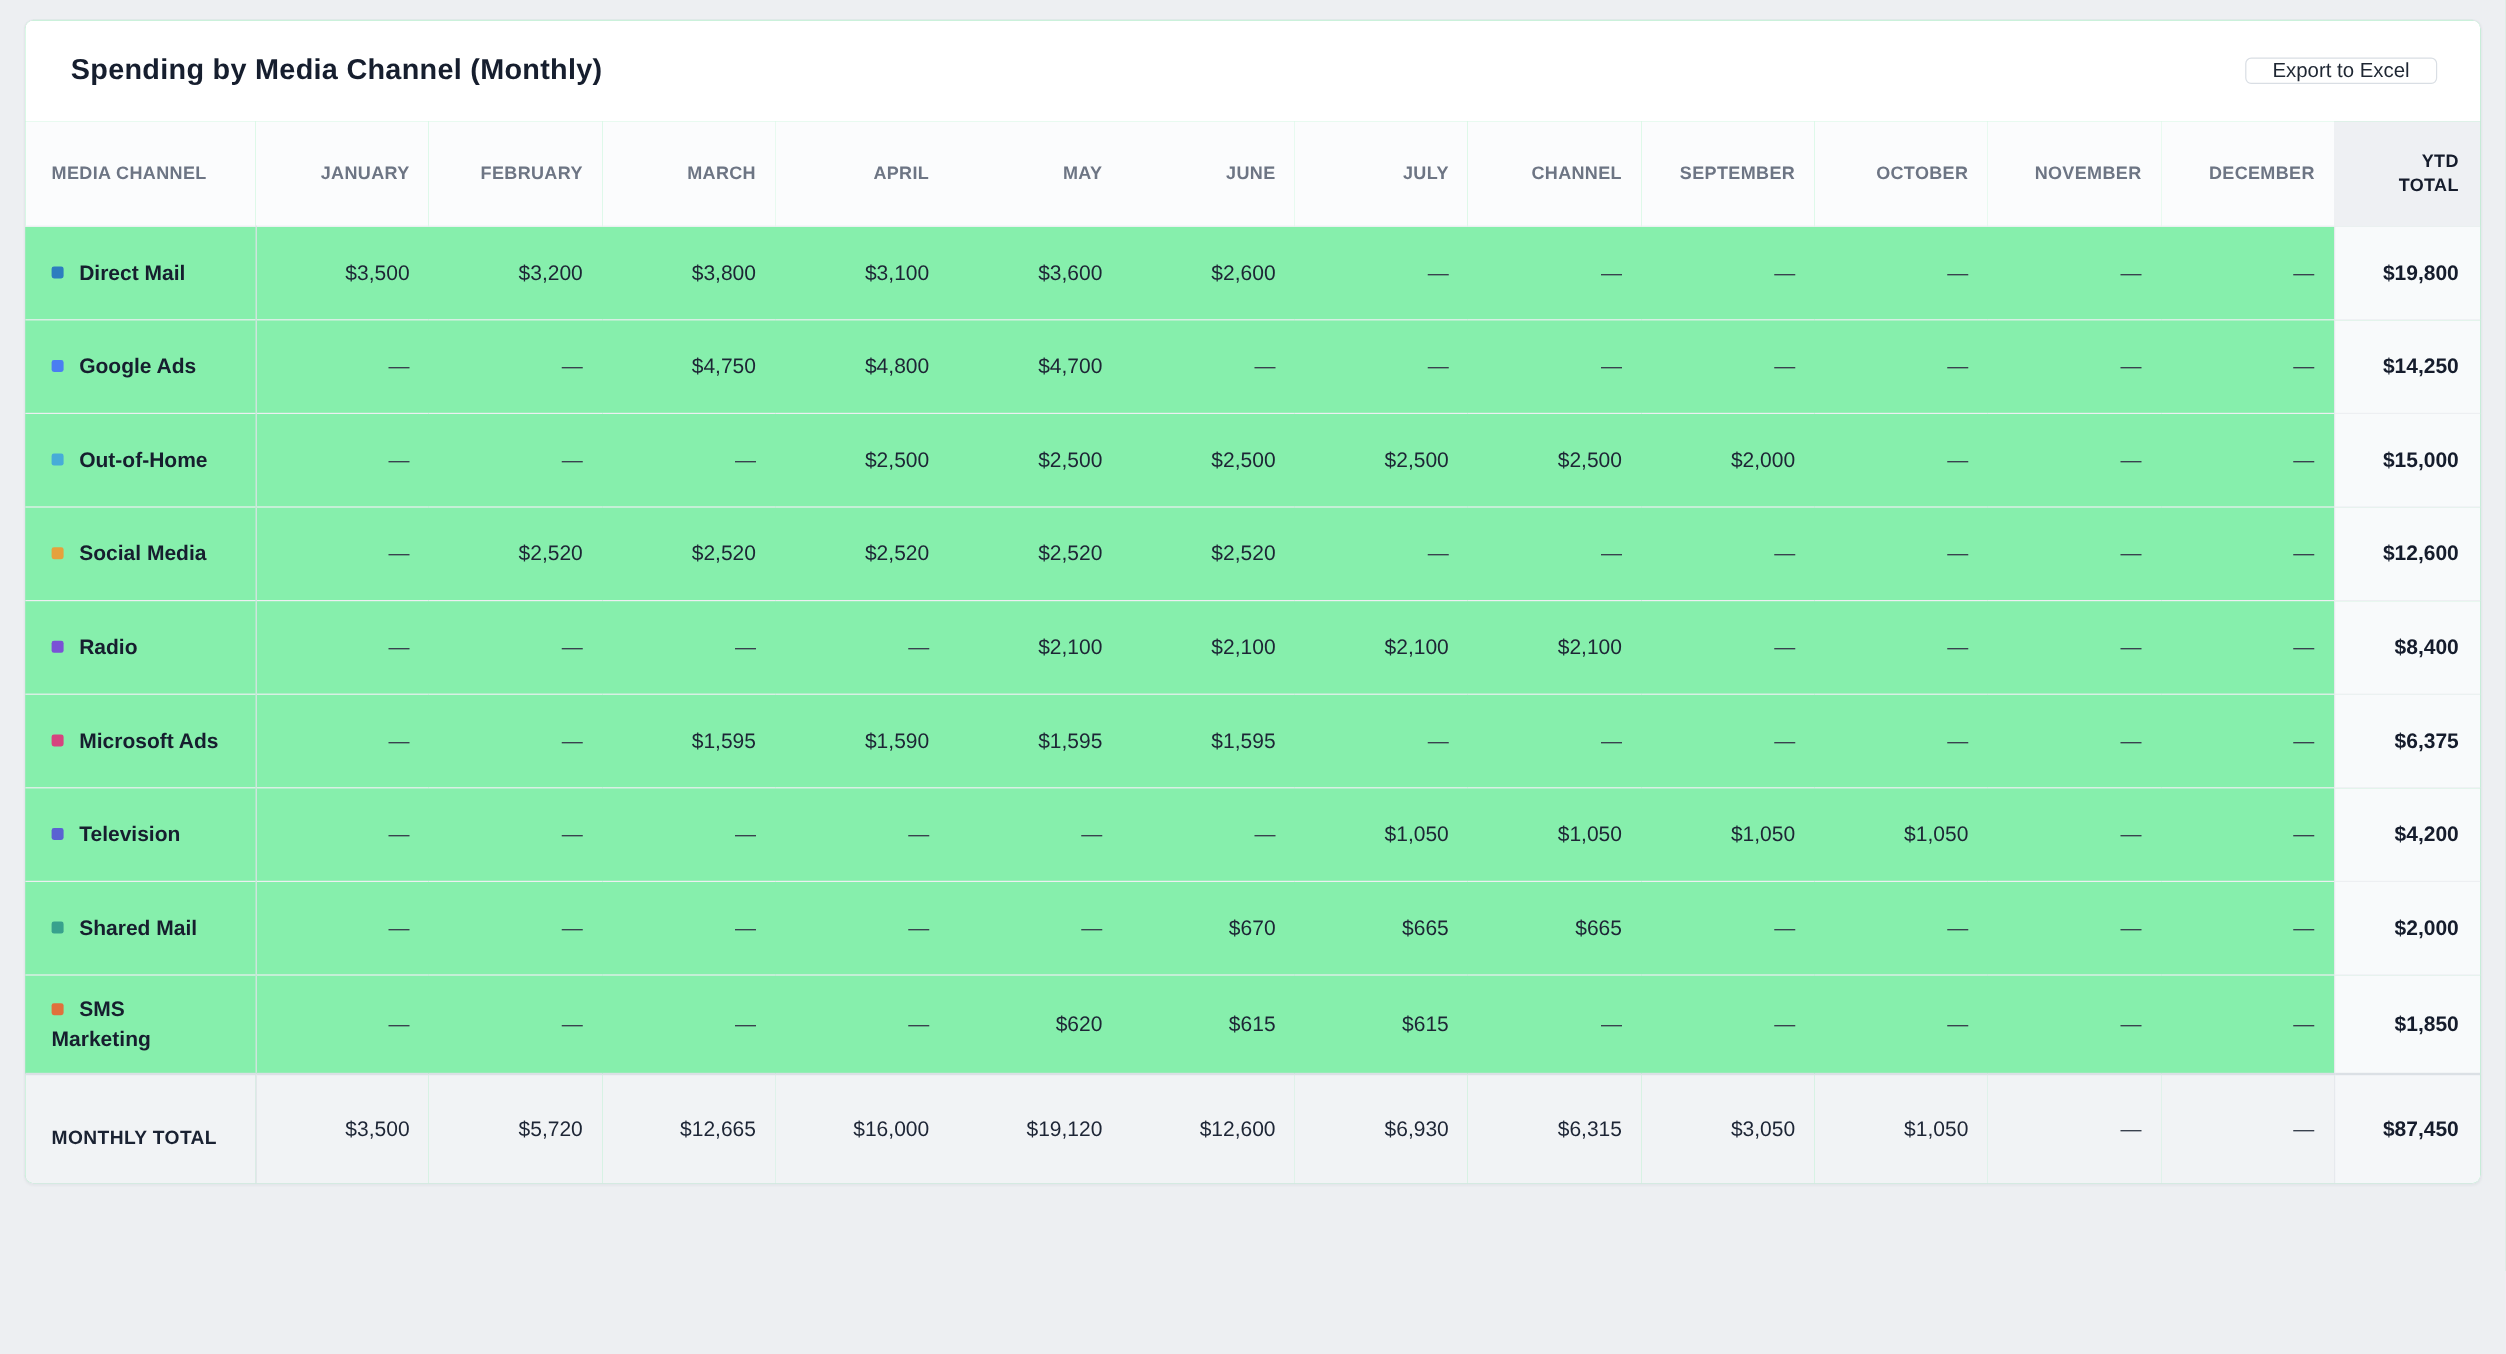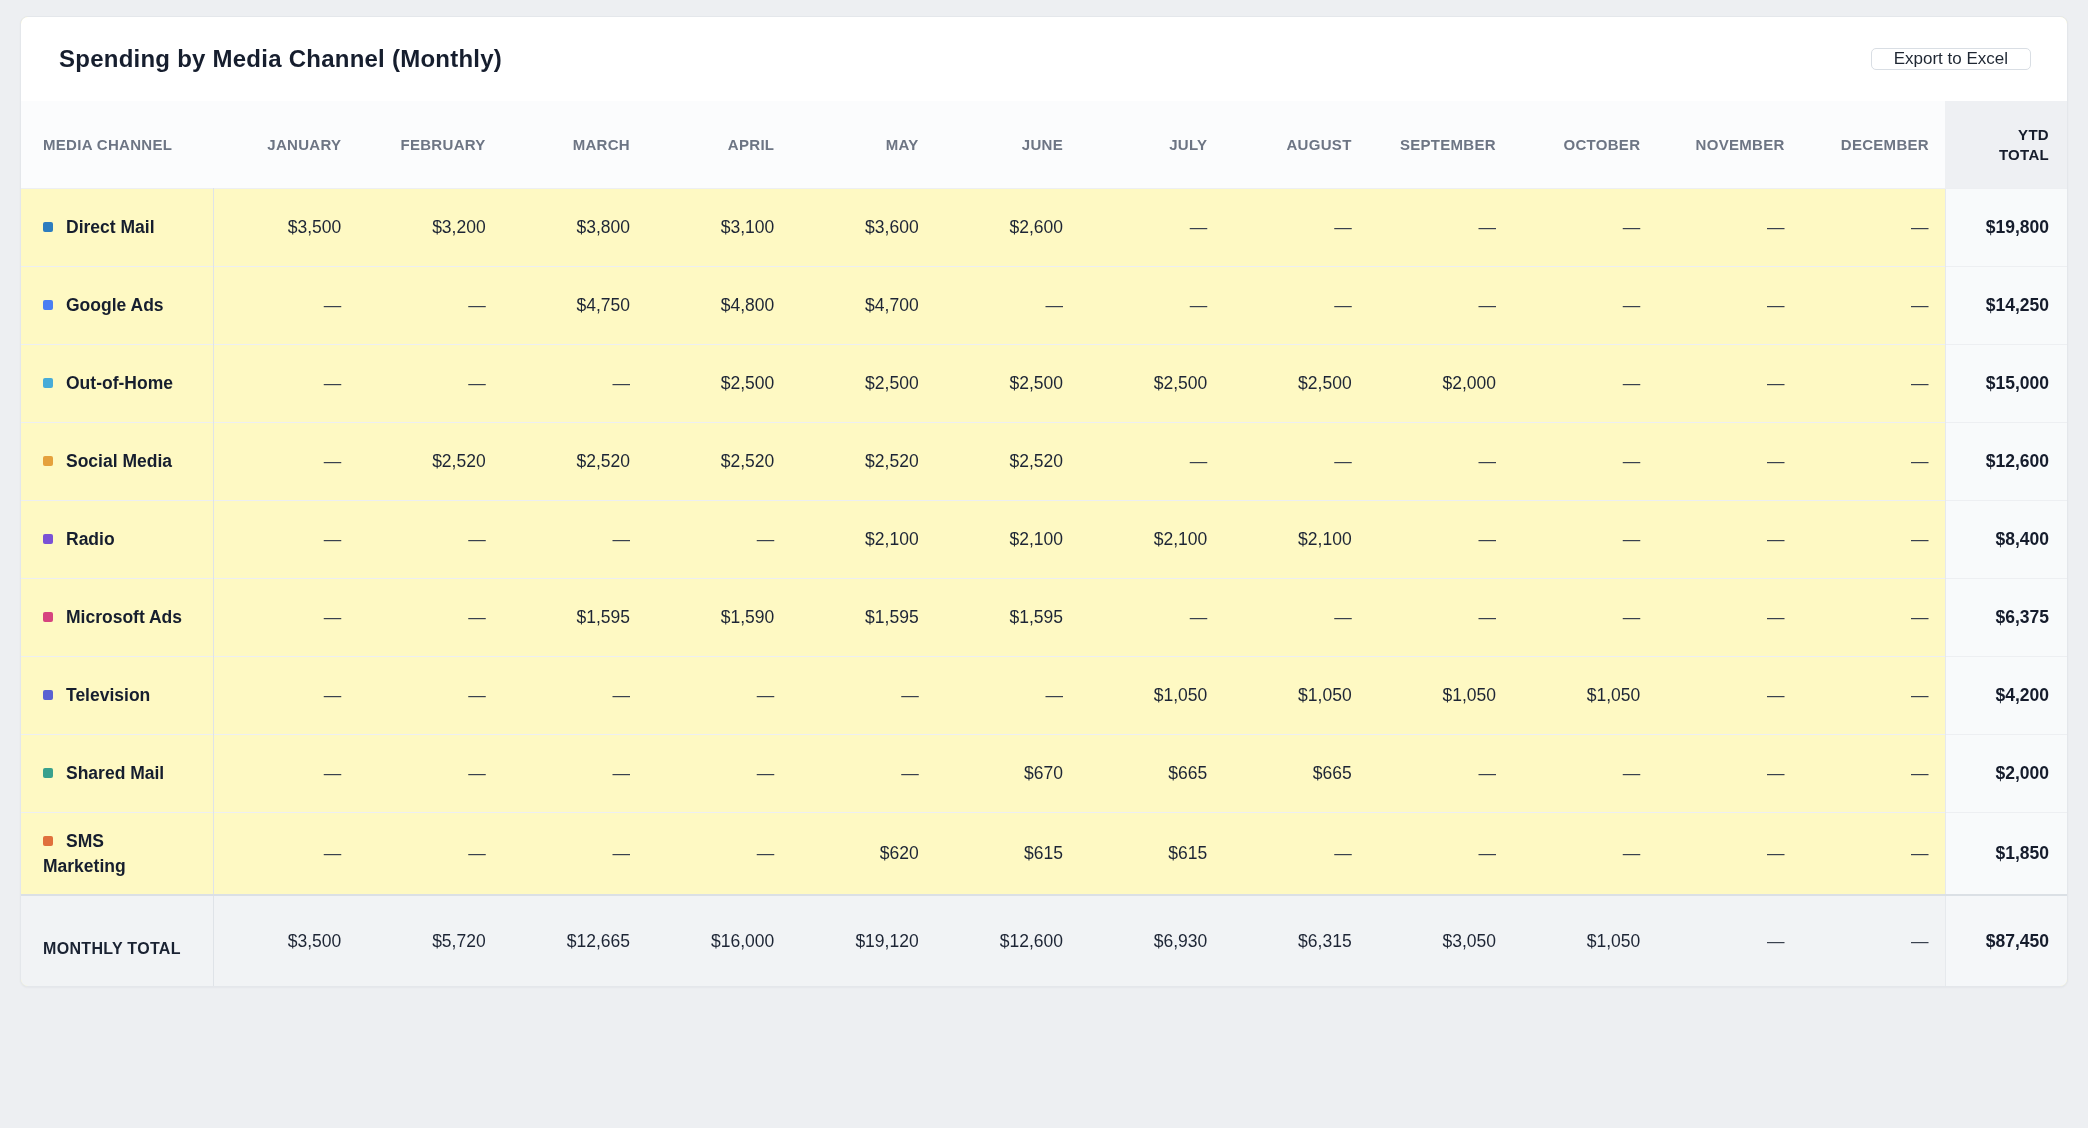--- a/index.html
+++ b/index.html
@@ -6,21 +6,21 @@
   html, body {
     margin: 0;
     width: 2088px;
     height: 1128px;
     background: #edeff2;
     font-family: "Liberation Sans", sans-serif;
     -webkit-font-smoothing: antialiased;
   }
   .card {
     margin: 16px 20px 0 20px;
-    background: #fef9c3;
+    background: #86efac;
     border: 1px solid #e4e7eb;
     border-radius: 8px;
     overflow: hidden;
     box-shadow: 0 1px 2px rgba(16,24,40,0.04);
   }
   .card-header {
     display: flex;
     justify-content: space-between;
     align-items: center;
     padding: 28px 36px 28px 38px;
@@ -148,21 +148,21 @@
     <thead>
       <tr>
         <th class="channel-h">MEDIA CHANNEL</th>
         <th class="month-h">JANUARY</th>
           <th class="month-h">FEBRUARY</th>
           <th class="month-h">MARCH</th>
           <th class="month-h">APRIL</th>
           <th class="month-h">MAY</th>
           <th class="month-h">JUNE</th>
           <th class="month-h">JULY</th>
-          <th class="month-h">AUGUST</th>
+          <th class="month-h">CHANNEL</th>
           <th class="month-h">SEPTEMBER</th>
           <th class="month-h">OCTOBER</th>
           <th class="month-h">NOVEMBER</th>
           <th class="month-h">DECEMBER</th>
           <th class="ytd-h">YTD
 TOTAL</th>
       </tr>
     </thead>
     <tbody>
         <tr>

